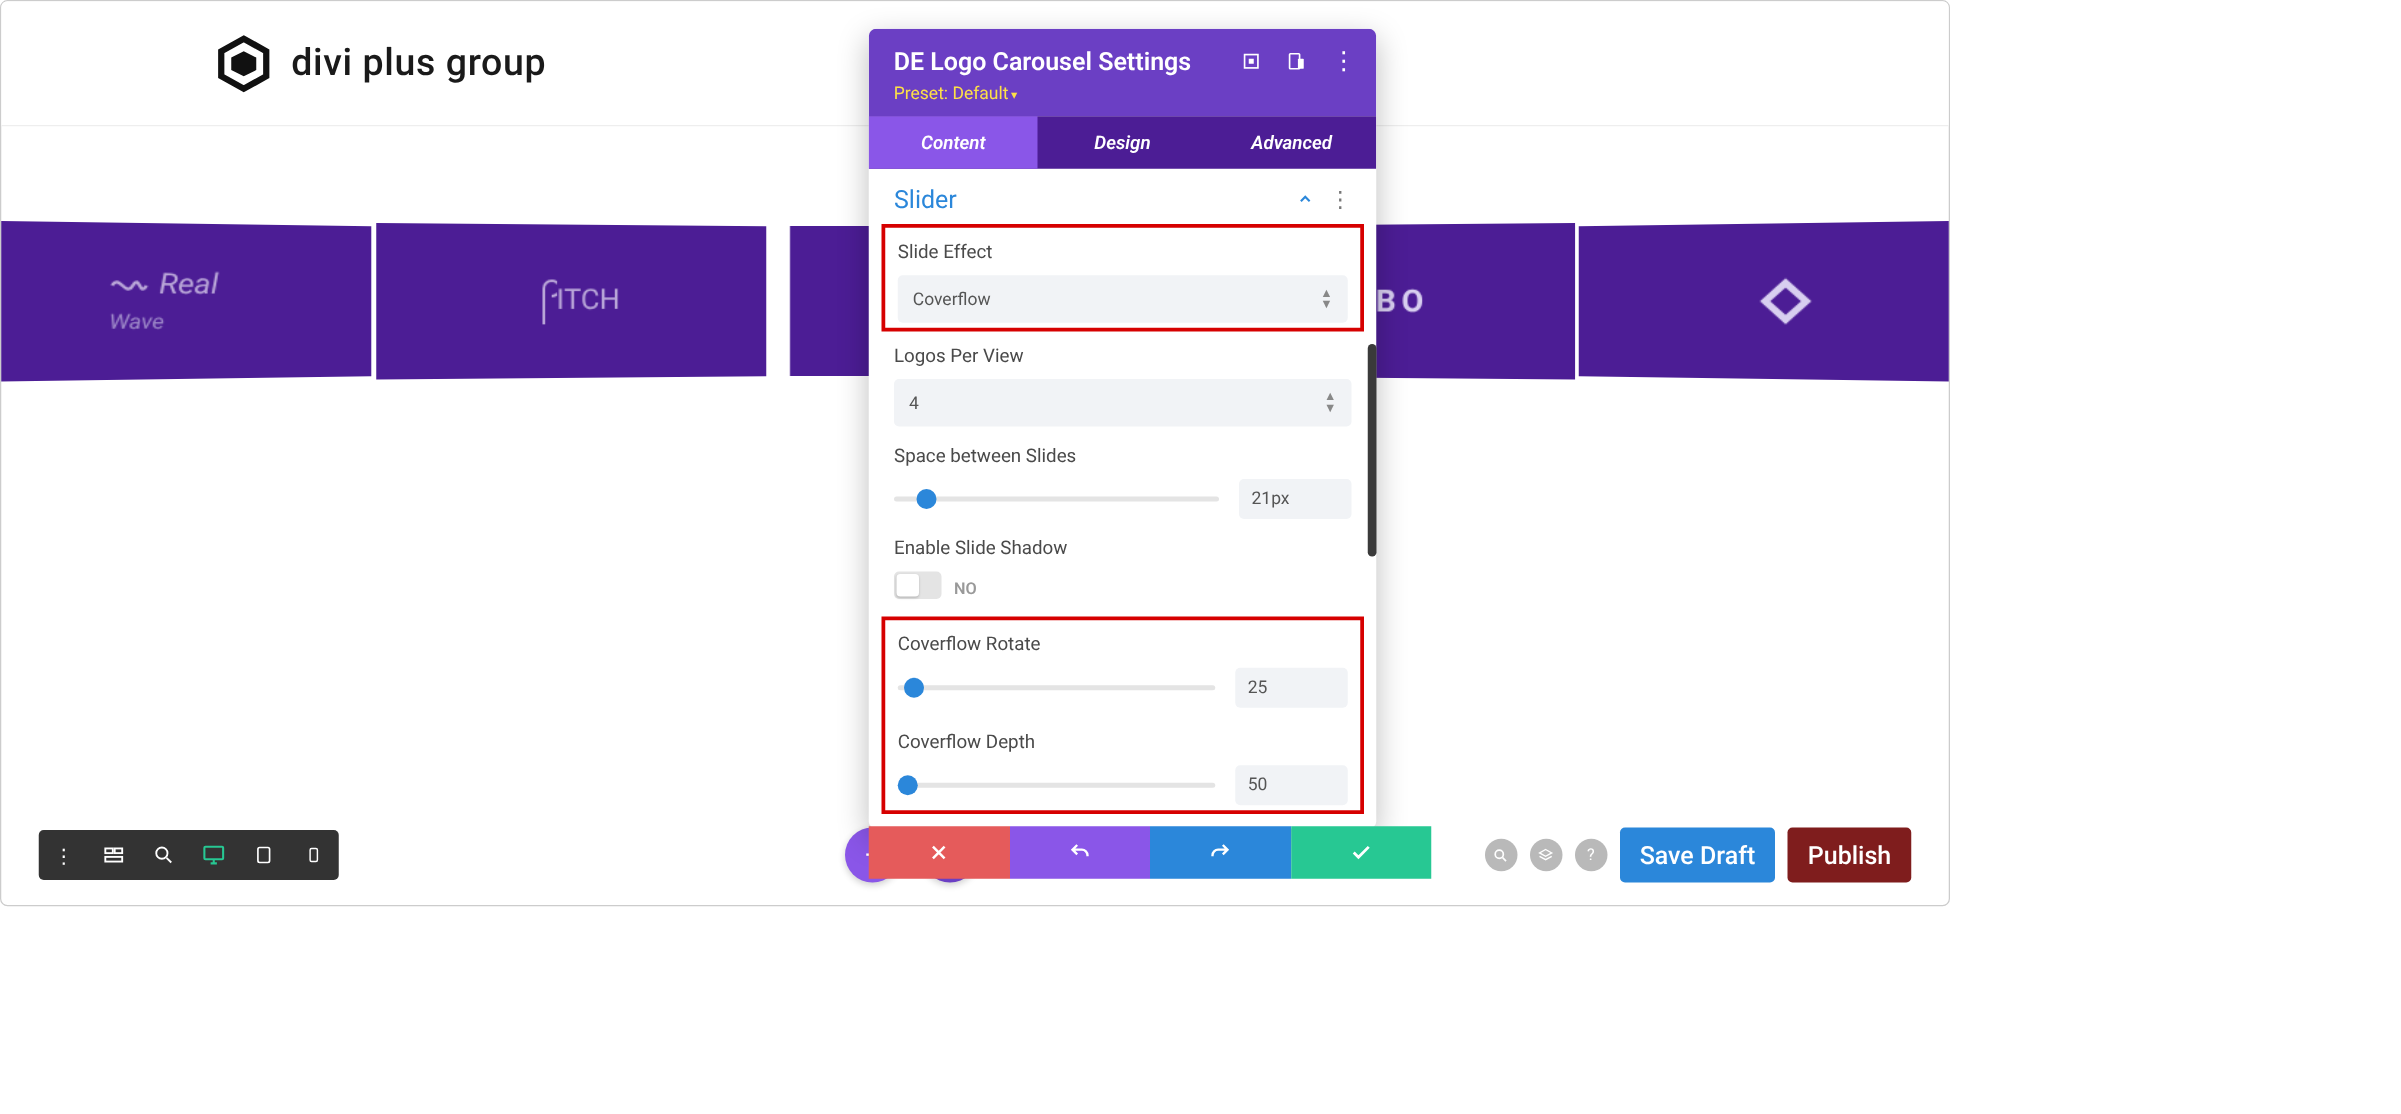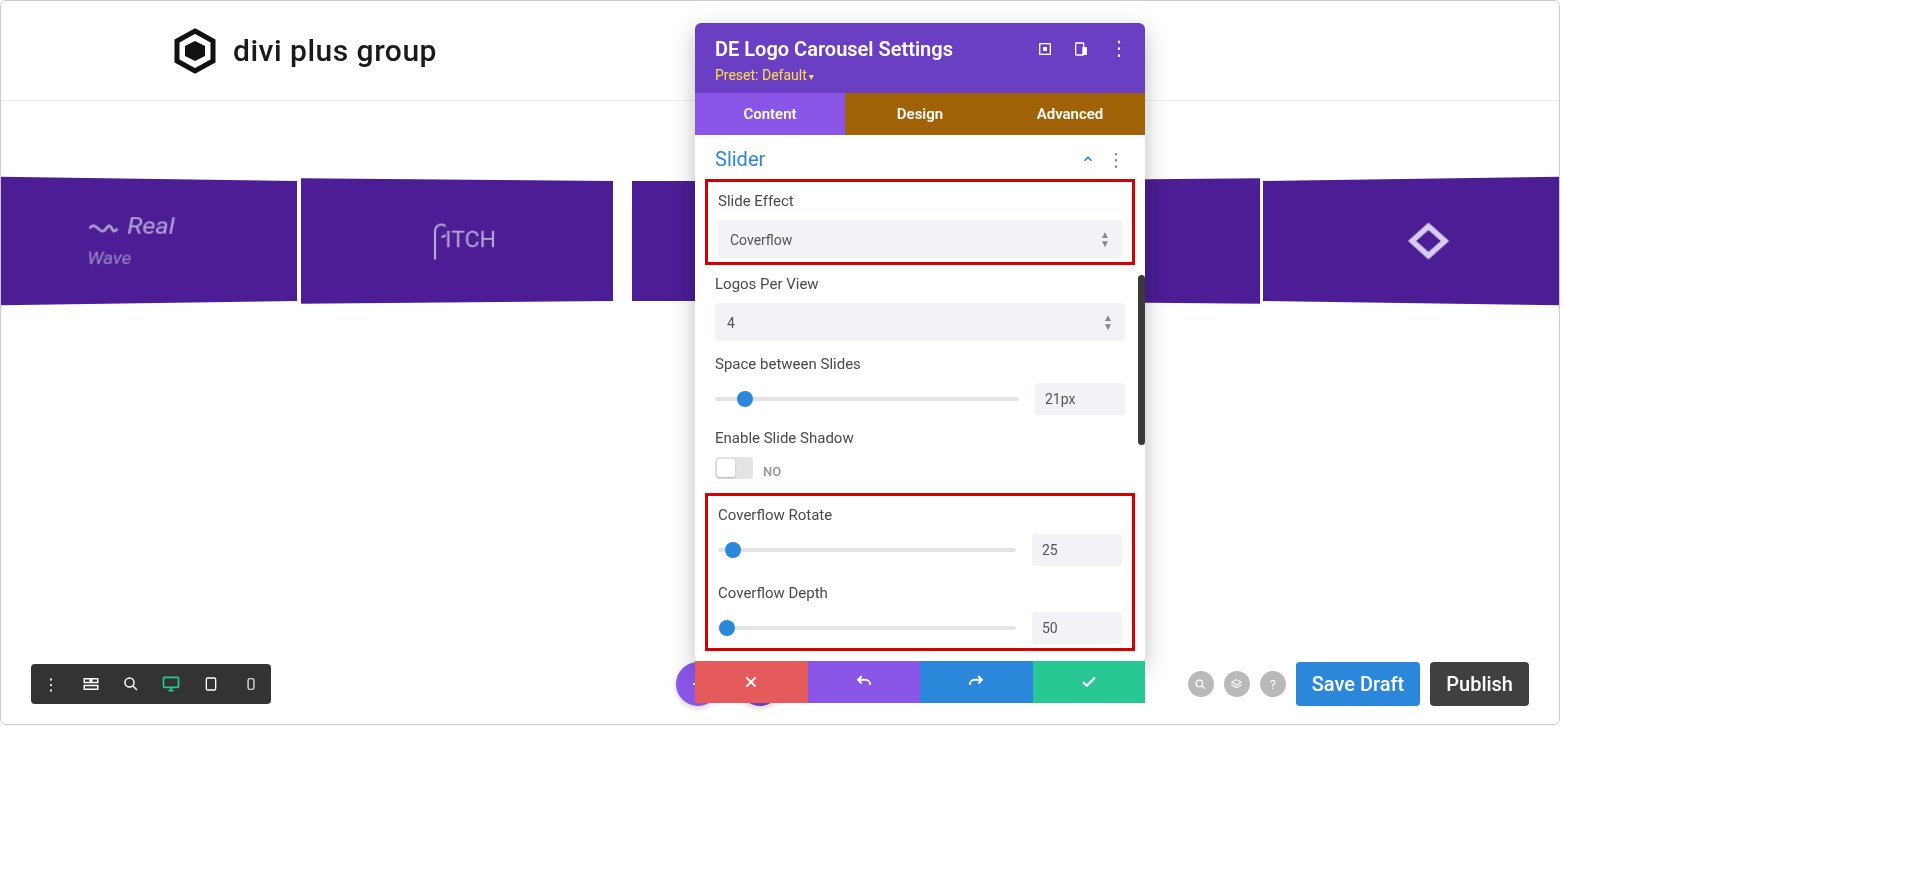--- a/index.html
+++ b/index.html
@@ -59,21 +59,21 @@
   .carousel-tile.tile4 { transform: rotateY(-18deg); transform-origin: left center; }
   .carousel-logo-text { color: #b9a6d8; }
   .logo-sub { font-size: 16px; font-style: italic; color: #9d88c8; }
   .logo-gabo { letter-spacing: 4px; font-weight: 700; color: #d8cff0; font-size: 24px; }
 
   
   .modal {
     position: absolute;
     top: 22px;
     left: 694px;
-    width: 450px;
+    width: 406px;
     height: 640px;
     background: #fff;
     border-radius: 6px;
     box-shadow: 0 8px 24px rgba(0,0,0,0.25);
     overflow: hidden;
     z-index: 50;
   }
   .modal-header {
     background: #6b3fc4;
     color: #fff;
@@ -84,22 +84,23 @@
     align-items: center;
     justify-content: space-between;
   }
   .modal-title { font-size: 20px; font-weight: 600; }
   .modal-header-icons { display: flex; gap: 20px; align-items: center; }
   .modal-header-icons .hi { width: 16px; height: 16px; cursor: pointer; color:#fff; }
   .modal-preset { font-size: 14px; color: #fde047; margin-top: 6px; }
   .modal-preset .caret { font-size: 10px; margin-left: 2px; }
 
   .modal-tabs {
-    background: #a16207;
-    display: flex;
+    background: #4c1d95;
+    display: flex;
+    font-style: italic;
   }
   .modal-tab {
     flex: 1;
     text-align: center;
     color: #fff;
     font-size: 15px;
     font-weight: 600;
     padding: 12px 0;
     cursor: pointer;
   }
@@ -280,21 +281,21 @@
   }
   .btn {
     padding: 10px 16px;
     border-radius: 4px;
     color: #fff;
     font-size: 20px;
     font-weight: 500;
     cursor: pointer;
   }
   .btn-draft { background: #2b87da; }
-  .btn-publish { background: #404040; }
+  .btn-publish { background: #7f1d1d; }
 </style>
 </head>
 <body>
 
 <div class="site-header">
   <div class="site-logo">
     <svg viewBox="0 0 48 48">
       <polygon points="24,4 42,14 42,34 24,44 6,34 6,14" fill="none" stroke="#111" stroke-width="5"></polygon>
       <polygon points="24,14 34,19 34,29 24,34 14,29 14,19" fill="#111"></polygon>
     </svg>

